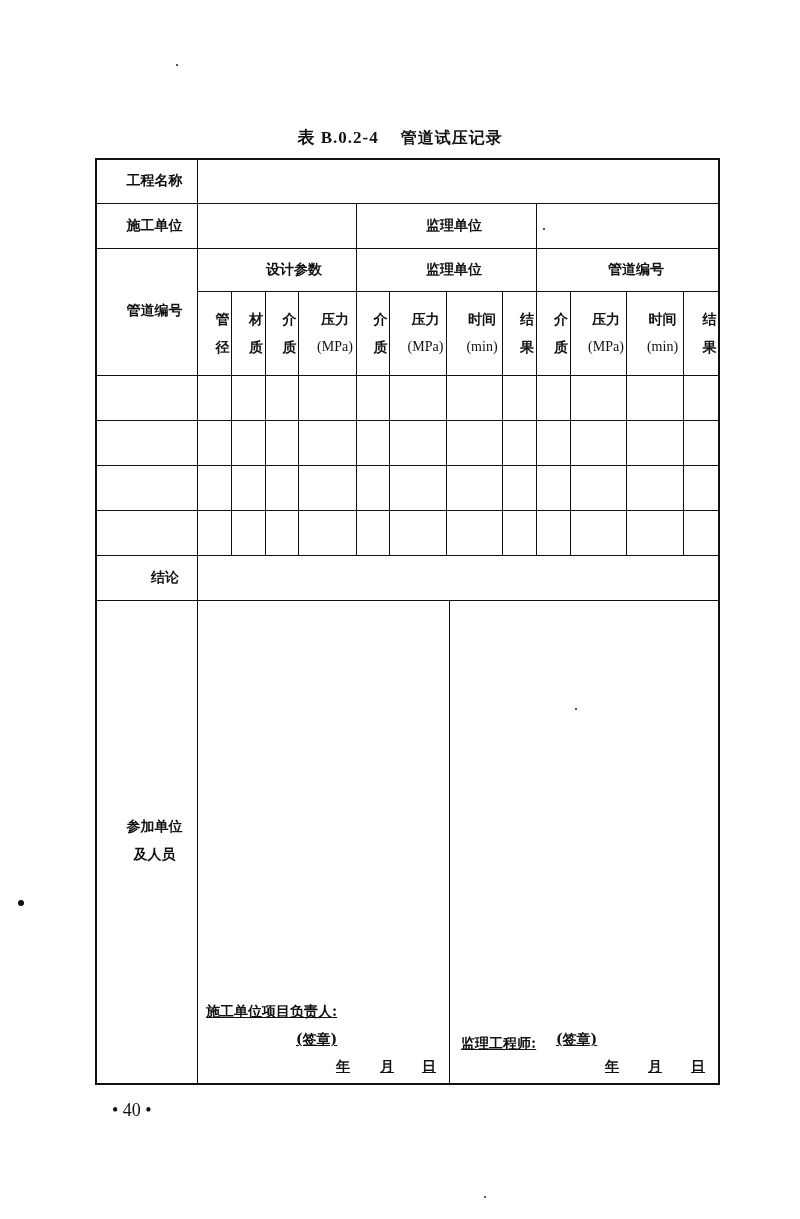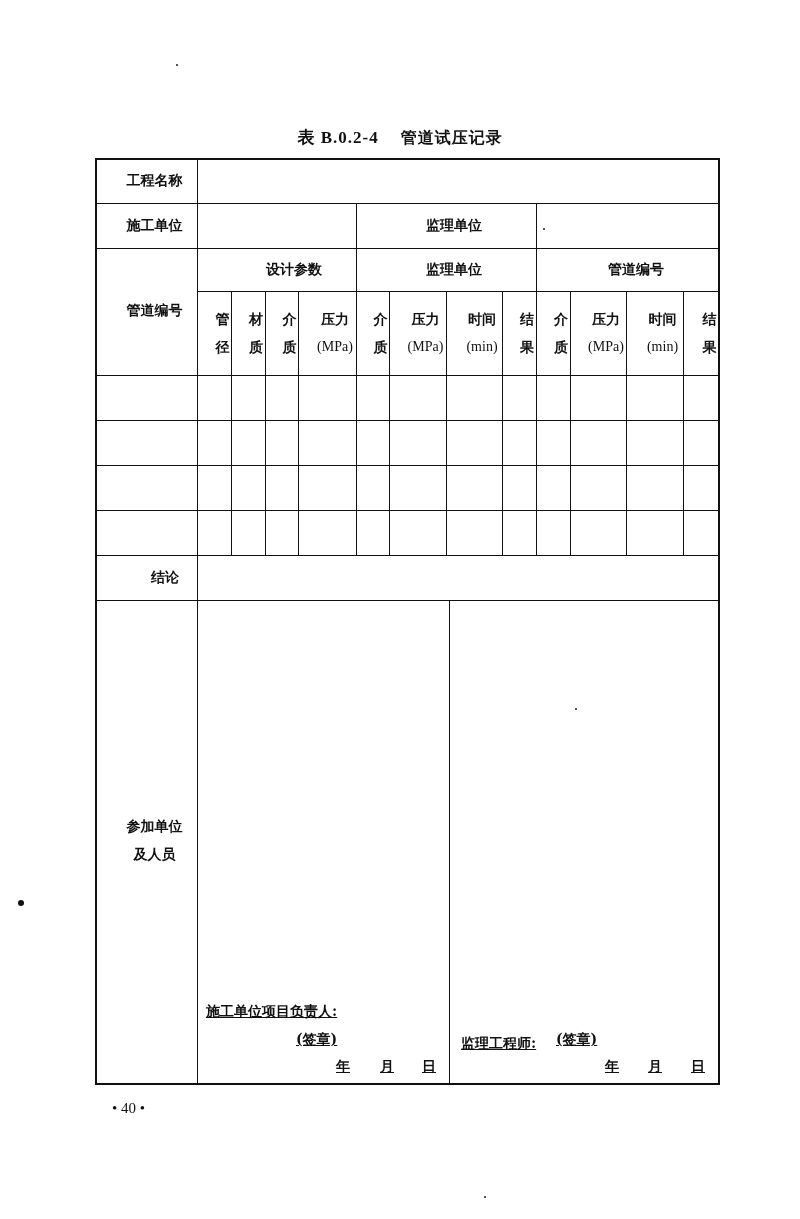--- a/index.html
+++ b/index.html
@@ -12,21 +12,21 @@
   .hline { position: absolute; height: 0; border-top: 1.5px solid #111; }
   .vline { position: absolute; width: 0; border-left: 1.5px solid #111; }
   .frame { position: absolute; left: 95px; top: 158px; width: 625px; height: 927px;
            border: 2px solid #111; box-sizing: border-box; }
   .cell { position: absolute; display: flex; align-items: center; justify-content: center;
           font-size: 14px; font-weight: bold; box-sizing: border-box; padding-left: 16px; }
   .stack { flex-direction: column; line-height: 28px; }
   .stack span { display: block; }
   .unit { font-family: "Liberation Serif", serif; font-weight: normal; font-size: 14px; }
   .sig { position: absolute; font-size: 14px; font-weight: bold; text-decoration: underline; }
-  .pageno { position: absolute; left: 112px; top: 1100px; font-size: 15px; font-family: "Liberation Serif", serif; }
+  .pageno { position: absolute; left: 112px; top: 1100px; font-size: 18px; font-family: "Liberation Serif", serif; }
   .dot { position: absolute; width: 6px; height: 6px; border-radius: 50%; background: #111; }
   .speck { position: absolute; width: 2px; height: 2px; background: #555; }
 </style>
 </head>
 <body>
 
 <div class="title">
   <span class="code">表 B.0.2-4</span><span>管道试压记录</span>
 </div>
 

